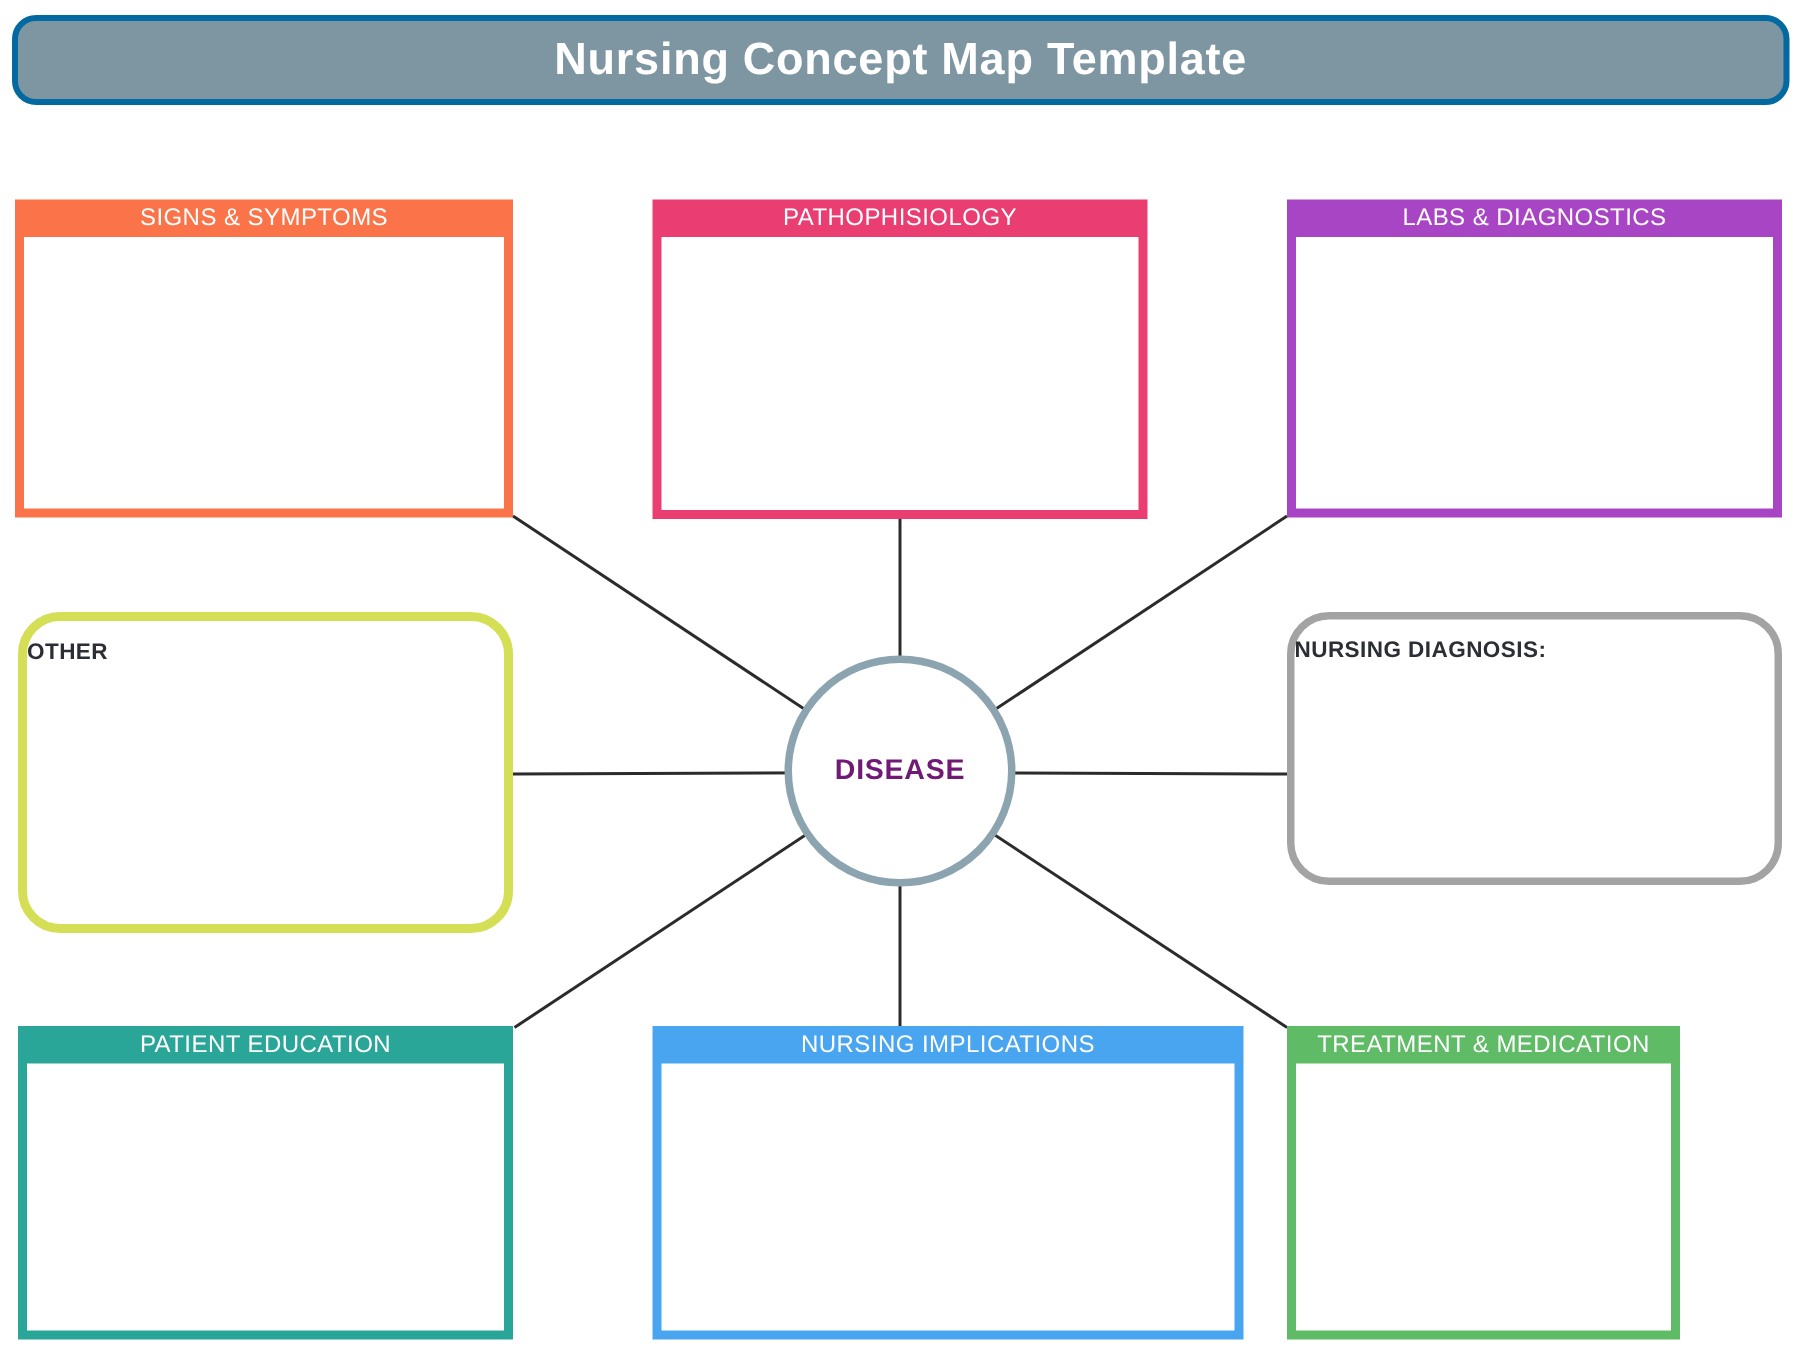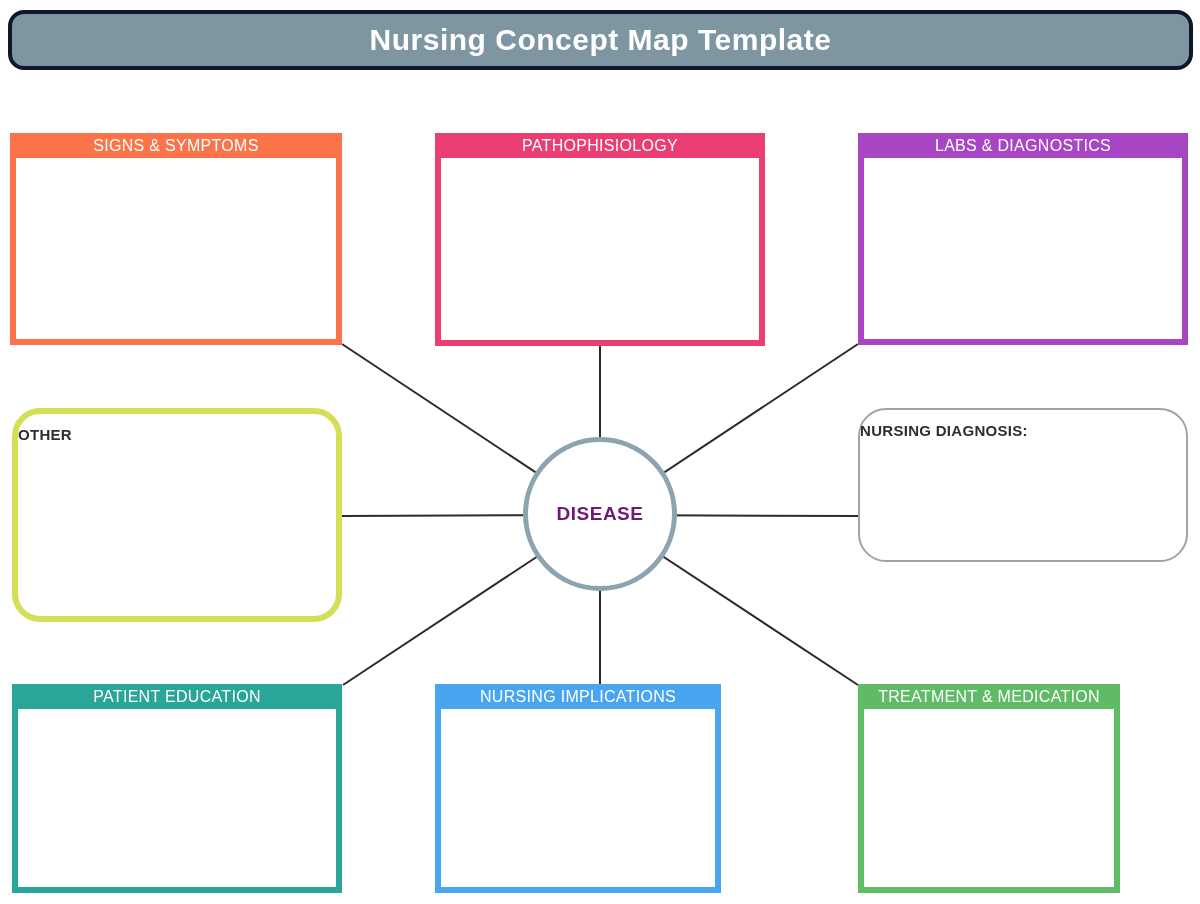--- a/index.html
+++ b/index.html
@@ -10,21 +10,21 @@
     font-family: "Liberation Sans", sans-serif;
     overflow: hidden;
   }
 
   
   .title-bar {
     position: absolute;
     left: 8px; top: 10px;
     width: 1177px; height: 52px;
     background: #7E95A2;
-    border: 4px solid #0f172a;
+    border: 4px solid #0369a1;
     border-radius: 16px;
     display: flex; align-items: center; justify-content: center;
   }
   .title-bar .title-text {
     color: #ffffff;
     font-size: 30px;
     font-weight: bold;
     letter-spacing: 0.5px;
   }
 
@@ -55,40 +55,40 @@
   }
   .hbox .hbox-body {
     width: 100%; height: 100%;
     background: #ffffff;
     box-sizing: border-box;
   }
   .hbox-signs        { left: 10px;  top: 133px; width: 332px; height: 212px; background: #FB7449; }
   .hbox-patho        { left: 435px; top: 133px; width: 330px; height: 213px; background: #EA3E72; }
   .hbox-labs         { left: 858px; top: 133px; width: 330px; height: 212px; background: #A845C4; }
   .hbox-education    { left: 12px;  top: 684px; width: 330px; height: 209px; background: #2AA699; }
-  .hbox-implications { left: 435px; top: 684px; width: 286px; height: 209px; background: #4AA5F0; }
+  .hbox-implications { left: 435px; top: 684px; width: 394px; height: 209px; background: #4AA5F0; }
   .hbox-treatment    { left: 858px; top: 684px; width: 262px; height: 209px; background: #60BB66; }
 
   
   .obox {
     position: absolute;
     z-index: 2;
     box-sizing: border-box;
     background: #ffffff;
     border-radius: 28px;
     padding-top: 12px;
   }
   .obox .obox-label {
     color: #2B2E35;
     font-size: 15px;
     font-weight: bold;
     letter-spacing: 0.3px;
   }
   .obox-other     { left: 12px;  top: 408px; width: 330px; height: 214px; border: 6px solid #D5DF56; }
-  .obox-diagnosis { left: 858px; top: 408px; width: 330px; height: 154px; border: 2px solid #a3a3a3; }
+  .obox-diagnosis { left: 858px; top: 408px; width: 330px; height: 182px; border: 5px solid #a3a3a3; }
 
   
   .center-node {
     position: absolute;
     left: 523px; top: 437px;
     width: 154px; height: 154px;
     background: #ffffff;
     border: 5px solid #8CA3B0;
     border-radius: 50%;
     box-sizing: border-box;

